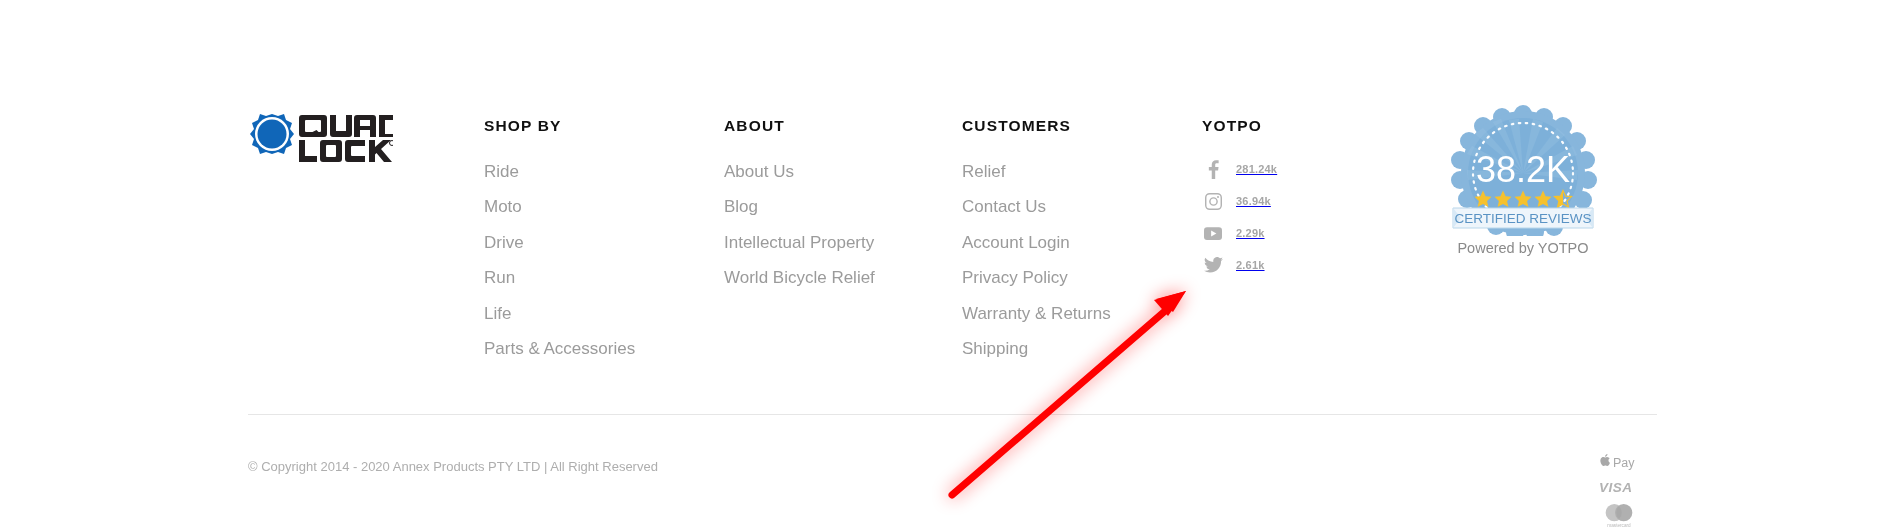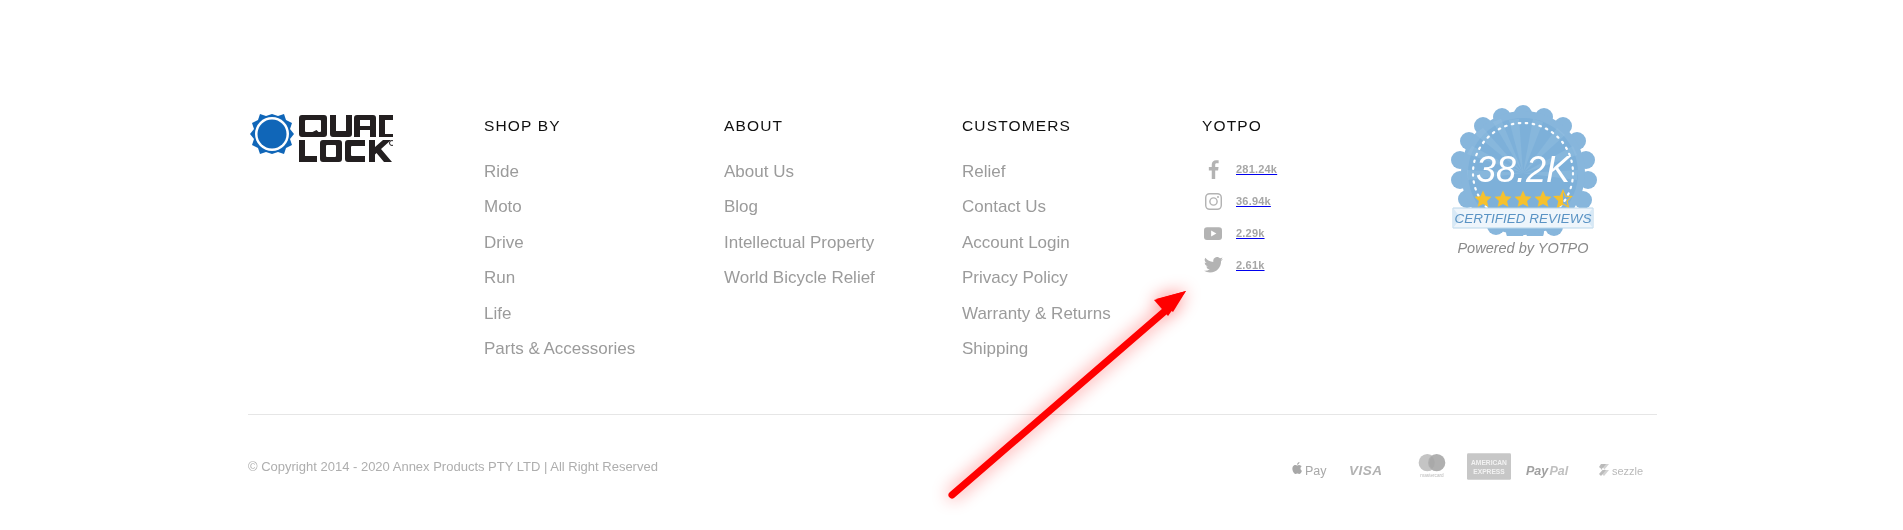--- a/index.html
+++ b/index.html
@@ -33,21 +33,21 @@
     position: absolute;
     top: 118px;
   }
   .col-shop   { left: 484px; width: 230px; }
   .col-about  { left: 724px; width: 230px; }
   .col-cust   { left: 962px; width: 230px; }
   .col-follow { left: 1202px; width: 220px; }
 
   .col-title {
     font-size: 15.5px;
-    font-weight: normal;
+    font-weight: bold;
     letter-spacing: 1.15px;
     color: #101010;
     margin: 0 0 26px 0;
     line-height: 1;
     white-space: nowrap;
   }
   .col-link {
     display: block;
     font-size: 17px;
     color: #9b9b9b;
@@ -81,21 +81,20 @@
     font-weight: bold;
   }
 
   
   .yotpo {
     position: absolute;
     left: 1443px;
     top: 104px;
     width: 160px;
     text-align: center;
-    font-style: italic;
   }
   .badge-wrap {
     position: relative;
     width: 148px;
     height: 132px;
     margin: 0 auto;
   }
   .badge-svg { display: block; width: 148px; height: 132px; }
   .yotpo-powered {
     font-size: 14.5px;
@@ -122,23 +121,24 @@
     font-size: 13px;
     color: #aeaeae;
     white-space: nowrap;
     line-height: 1;
   }
   .payments {
     position: absolute;
     right: 246px;
     top: 452px;
     display: flex;
-    align-items: flex-end;
-    gap: 15px;
+    align-items: flex-start;
+    gap: 5px;
     height: 28px;
+    flex-direction: column;
   }
   .pay { display: flex; align-items: center; justify-content: center; }
   .pay svg { display: block; }
 
   
   .arrow-layer {
     position: absolute;
     left: 0; top: 0;
     width: 1903px;
     height: 530px;

